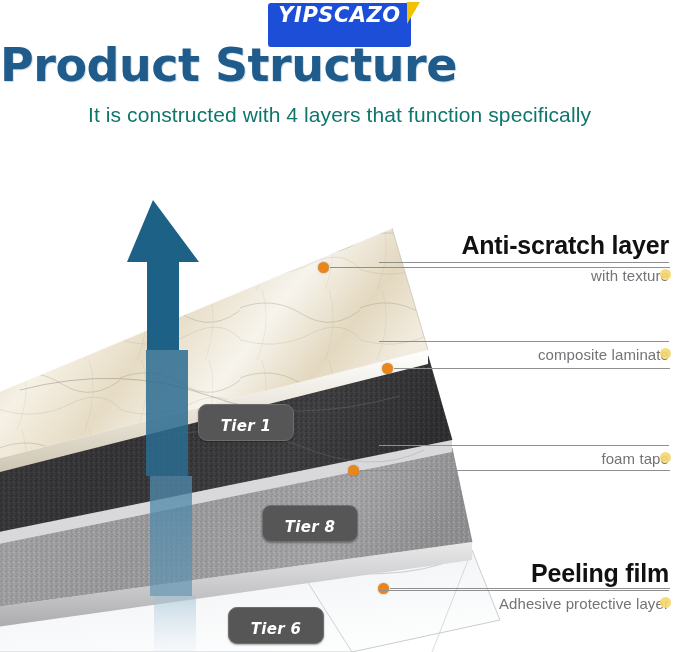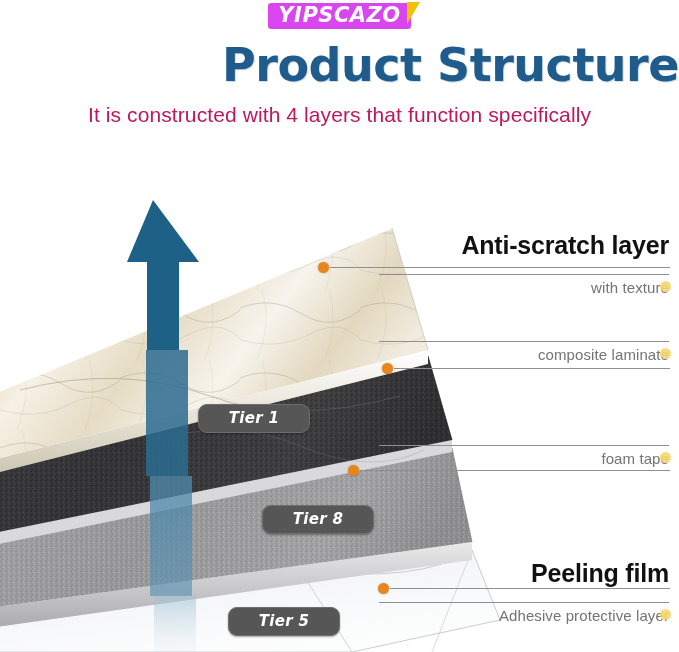--- a/index.html
+++ b/index.html
@@ -24,23 +24,23 @@
   .logo-wrap {
     position: absolute;
     top: 3px;
     left: 0; right: 0;
     display: flex;
     justify-content: center;
     align-items: center;
   }
   .logo-plate {
     position: relative;
-    background: #d946ef;
+    background: #1d4ed8;
     border-radius: 3px;
-    padding: 2px 10px 3px 10px;
+    padding: 2px 10px 21px 10px;
     display: flex;
     align-items: center;
   }
   .logo-text {
     color: #ffffff;
     font-size: 21px;
     font-weight: bold;
     font-style: italic;
     letter-spacing: 0.5px;
     font-family: "DejaVu Sans", sans-serif;
@@ -60,37 +60,36 @@
     top: 1px;
     width: 7px; height: 7px;
     border-radius: 50%;
     background: #f2c200;
   }
 
   .page-title {
     position: absolute;
     top: 38px;
     left: 0; right: 0;
-    text-align: right;
+    text-align: left;
     font-size: 46px;
     font-weight: bold;
     color: #1f5c8c;
     letter-spacing: -0.5px;
     text-shadow: 1px 1px 0 rgba(150,185,210,.45);
     font-family: "DejaVu Sans", sans-serif;
-    padding-left: 10px;
   }
 
   .page-subtitle {
     position: absolute;
     top: 103px;
     left: 0; right: 0;
     text-align: center;
     font-size: 21px;
-    color: #be185d;
+    color: #0f766e;
     font-weight: 300;
     letter-spacing: 0.1px;
   }
 
   
   .stage {
     position: absolute;
     top: 150px; left: 0;
     width: 679px;
     height: 502px;
@@ -101,22 +100,22 @@
   .tier-badge {
     position: absolute;
     background: #565656;
     border: 1px solid #6e6e6e;
     border-radius: 9px;
     color: #ffffff;
     font-size: 15px;
     font-weight: bold;
     font-style: italic;
     text-align: center;
-    padding: 4px 0 5px 0;
-    width: 112px;
+    padding: 12px 0 5px 0;
+    width: 96px;
     box-shadow: 0 1px 2px rgba(0,0,0,.35);
     letter-spacing: 0.3px;
     font-family: "DejaVu Sans", sans-serif;
   }
   .tier1 { left: 198px; top: 254px; }
   .tier2 { left: 262px; top: 355px; }
   .tier3 { left: 228px; top: 457px; }
 
   .tier-dot {
     position: absolute;
@@ -143,21 +142,21 @@
   .lb4 { top: 560px; }
 
   .label-title {
     font-size: 25px;
     font-weight: bold;
     color: #111111;
     line-height: 1.05;
     letter-spacing: -0.2px;
     position: relative;
     display: block;
-    padding-bottom: 15px;
+    padding-bottom: 3px;
   }
   .label-dot {
     position: absolute;
     right: -2px;
     bottom: 5px;
     width: 11px; height: 11px;
     border-radius: 50%;
     background: #f5d76e;
     opacity: .9;
   }
@@ -335,21 +334,21 @@
       <rect x="146" y="200" width="42" height="126" fill="url(#colA)"></rect>
       <rect x="150" y="326" width="42" height="120" fill="url(#colB)"></rect>
       <rect x="154" y="446" width="42" height="56" fill="url(#colC)"></rect>
 
       <path d="M153 50 L199 112 L179 112 L179 200 L147 200 L147 112 L127 112 Z" transform="translate(0,0)" fill="#1d6186"></path>
     </g>
   </svg>
 
   <div class="tier-badge tier1">Tier 1</div>
   <div class="tier-badge tier2">Tier 8</div>
-  <div class="tier-badge tier3">Tier 5</div>
+  <div class="tier-badge tier3">Tier 6</div>
 
 </div>
 
 <span class="tier-dot dot1"></span>
 <span class="tier-dot dot2"></span>
 <span class="tier-dot dot3"></span>
 <span class="tier-dot dot4"></span>
 
 <span class="connector cn1"></span>
 <span class="connector cn2"></span>

